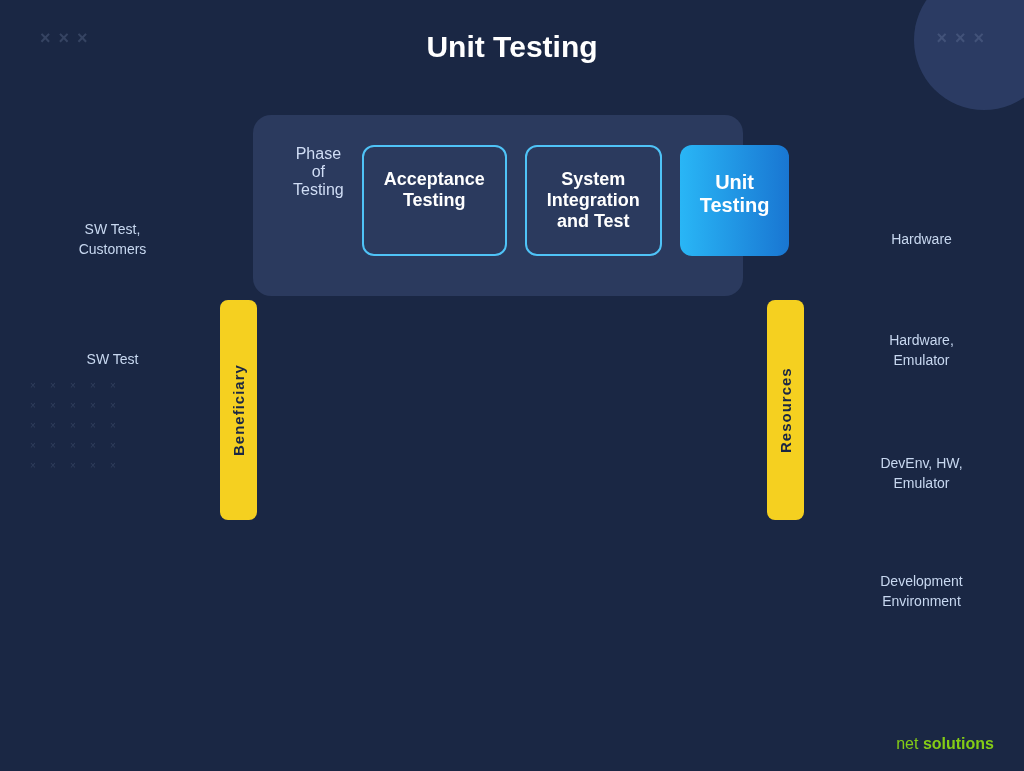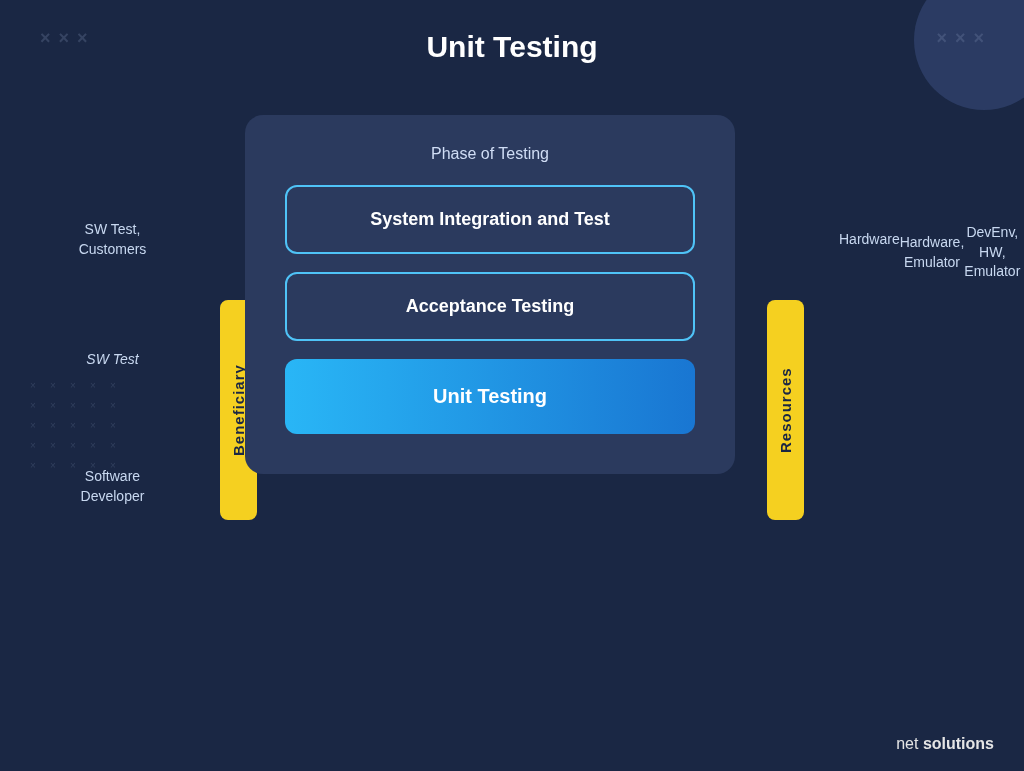--- a/index.html
+++ b/index.html
@@ -68,39 +68,38 @@
       color: #ffffff;
       font-size: 30px;
       font-weight: 800;
     }
 
     
     .brand {
       position: absolute;
       bottom: 18px;
       right: 30px;
-      color: #e5e5e5;
+      color: #84cc16;
       font-size: 16px;
       font-weight: 400;
     }
     .brand strong {
       font-weight: 800;
     }
 
     
     .main-card {
       position: absolute;
       top: 115px;
-      left: 245px;
+      left: 253px;
       width: 490px;
       background: #2b3a5e;
       border-radius: 18px;
       padding: 30px 40px 40px;
       display: flex;
-      flex-direction: column;
       gap: 18px;
     }
 
     .phase-title {
       text-align: center;
       color: #d0ddf5;
       font-size: 16px;
       font-weight: 500;
       margin-bottom: 4px;
     }
@@ -176,22 +175,22 @@
       line-height: 1.4;
     }
 
     
     .right-annotations {
       position: absolute;
       top: 195px;
       right: 20px;
       width: 165px;
       display: flex;
-      flex-direction: row;
-      gap: 0px;
+      flex-direction: column;
+      gap: 8px;
     }
 
   </style>
 </head>
 <body>
 
 <div class="circle-deco"></div>
 
 <div class="x-pattern x-top-left">
   <span>×</span>
@@ -210,28 +209,28 @@
 <div class="side-label-left">
   <div class="rotated-label">Beneficiary</div>
 </div>
 
 <div class="side-label-right">
   <div class="rotated-label">Resources</div>
 </div>
 
 <div class="left-annotations">
   <div class="annotation" style="height:90px; display:flex; align-items:center; justify-content:center;">SW Test,<br>Customers</div>
-  <div class="annotation" style="height:115px; display:flex; align-items:center; justify-content:center;font-style:italic;">SW Test</div>
-  <div class="annotation" style="height:105px; display:flex; align-items:center; justify-content:center;">Software<br>Developer</div>
+  <div class="annotation" style="height:115px; display:flex; align-items:center; justify-content:center;">SW Test</div>
 </div>
 
 <div class="right-annotations">
   <div class="annotation" style="height:90px; display:flex; align-items:center; justify-content:center;">Hardware</div>
   <div class="annotation" style="height:115px; display:flex; align-items:center; justify-content:center;text-align:center;">Hardware,<br>Emulator</div>
   <div class="annotation" style="height:115px; display:flex; align-items:center; justify-content:center;">DevEnv, HW,<br>Emulator</div>
+  <div class="annotation" style="height:105px; display:flex; align-items:center; justify-content:center;">Development<br>Environment</div>
 </div>
 
 <div class="dot-grid-left">
   <span>×</span>
     <span>×</span>
     <span>×</span>
     <span>×</span>
     <span>×</span>
   <span>×</span>
     <span>×</span>
@@ -251,23 +250,23 @@
   <span>×</span>
     <span>×</span>
     <span>×</span>
     <span>×</span>
     <span>×</span>
 </div>
 
 <div class="main-card">
   <div class="phase-title">Phase of Testing</div>
 
+  <div class="test-box">Acceptance Testing</div>
+
   <div class="test-box">System Integration and Test</div>
-
-  <div class="test-box">Acceptance Testing</div>
 
 
   <div class="test-box unit">Unit Testing</div>
 </div>
 
 <div class="brand">
   net <strong>solutions</strong>
 </div>
 
 </body></html>

